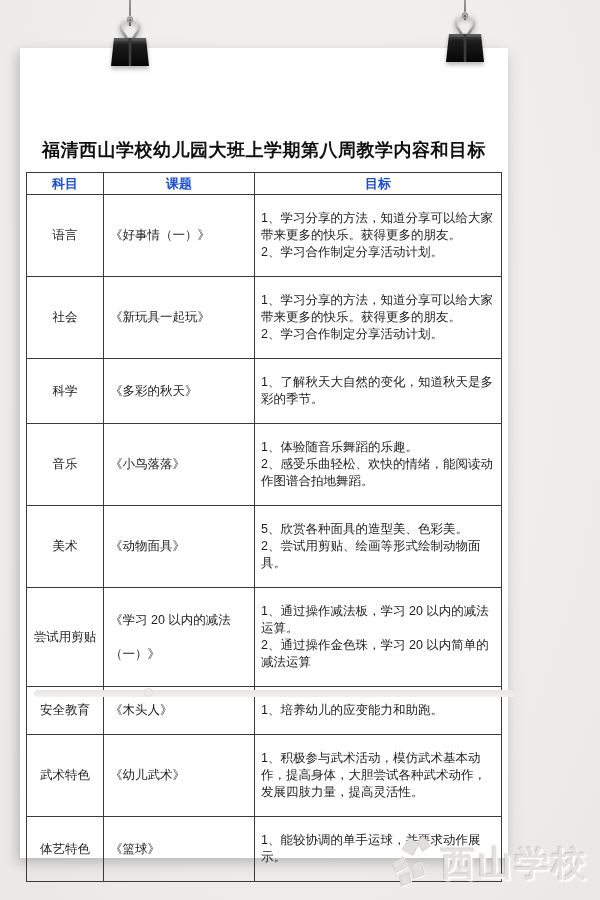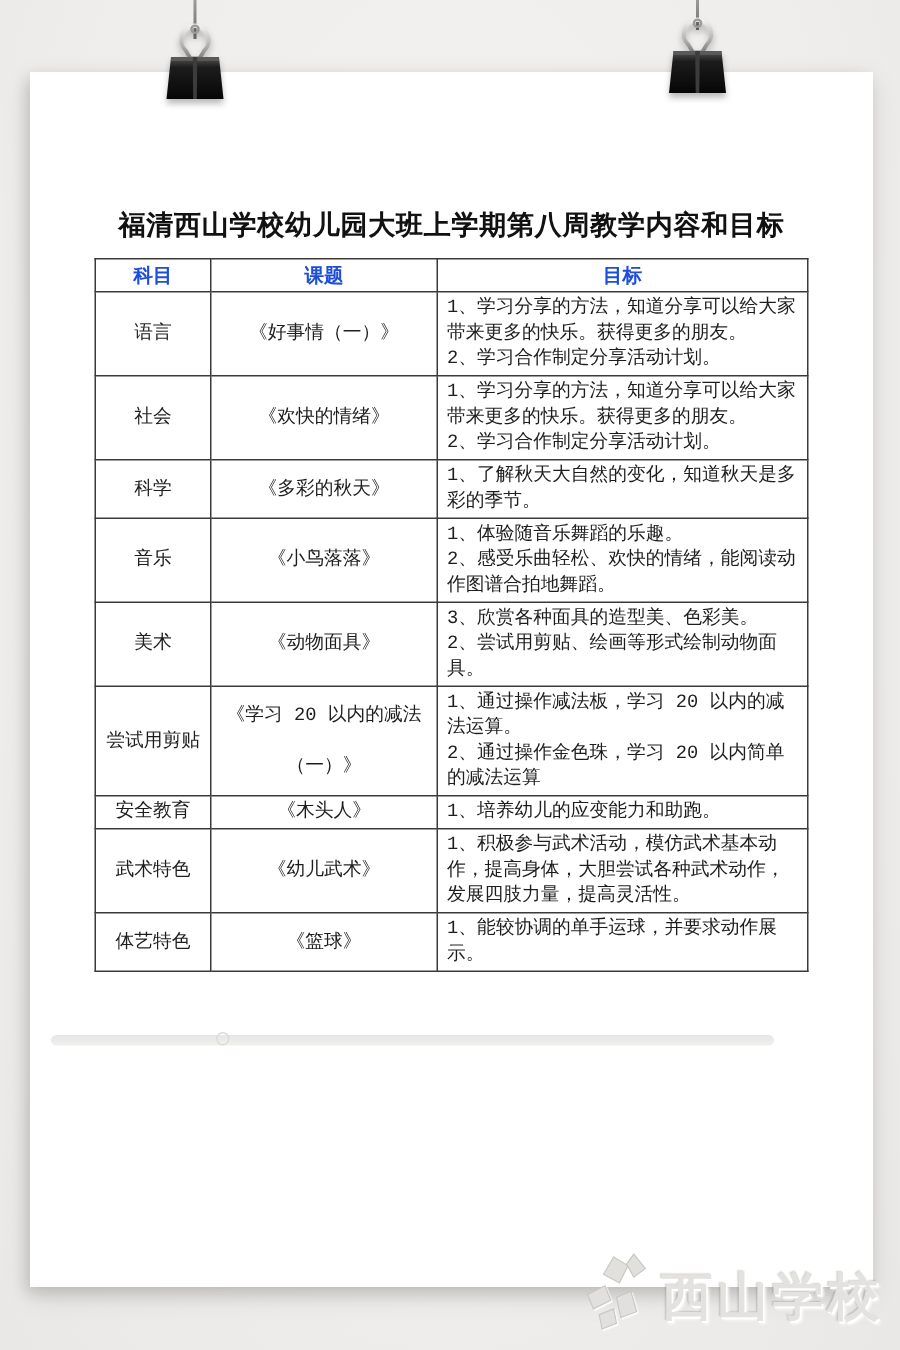--- a/index.html
+++ b/index.html
@@ -16,21 +16,21 @@
   
   .string {
     position: absolute; top: 0; width: 2px;
     background: linear-gradient(#9a9a9a, #6f6f6f);
     z-index: 3;
   }
   .string-left  { left: 129px; height: 26px; }
   .string-right { left: 464px; height: 20px; }
   
   .paper {
-    position: absolute; left: 20px; top: 48px; width: 562px; height: 810px;
+    position: absolute; left: 20px; top: 48px; width: 488px; height: 810px;
     background: #ffffff;
     box-shadow: -3px 4px 9px rgba(0,0,0,0.14), 0 6px 18px rgba(0,0,0,0.10);
     z-index: 1;
   }
   .doc-title {
     margin: 90px 0 0 0;
     text-align: center;
     font-size: 18px; font-weight: 700; color: #111;
     line-height: 24px; letter-spacing: 0.5px;
   }
@@ -43,24 +43,24 @@
   }
   table.schedule th, table.schedule td {
     border: 1px solid #3a3a3a;
   }
   table.schedule th {
     font-size: 13px; font-weight: 600; color: #1d4ed8;
     padding: 2px 4px; line-height: 17px; text-align: center;
   }
   table.schedule td {
     font-size: 12.5px; line-height: 17px;
-    padding: 2px 6px; vertical-align: middle; font-family: Liberation Mono, monospace;
+    padding: 15px 6px; vertical-align: middle;
   }
   td.subject-cell { text-align: center; }
-  td.topic-cell   { text-align: center; }
+  td.topic-cell   { }
   td.goal-cell    { text-align: left; }
   .cell-line:empty::before { content: "\00a0"; }
   
   .edge-strip {
     position: absolute; left: 14px; top: 642px; width: 482px; height: 7px;
     background: linear-gradient(#e7e6e4, #f1f0ee);
     border-radius: 4px;
   }
   .edge-dot {
     position: absolute; left: 124px; top: 640px; width: 9px; height: 9px;
@@ -135,21 +135,21 @@
             </td>
     <td class="goal-cell">
               <div class="cell-line">1、学习分享的方法，知道分享可以给大家带来更多的快乐。获得更多的朋友。</div>
               <div class="cell-line">2、学习合作制定分享活动计划。</div>
             </td>
   </tr>
 
   <tr>
     <td class="subject-cell">社会</td>
     <td class="topic-cell">
-              <div class="cell-line">《欢快的情绪》</div>
+              <div class="cell-line">《新玩具一起玩》</div>
             </td>
     <td class="goal-cell">
               <div class="cell-line">1、学习分享的方法，知道分享可以给大家带来更多的快乐。获得更多的朋友。</div>
               <div class="cell-line">2、学习合作制定分享活动计划。</div>
             </td>
   </tr>
 
   <tr>
     <td class="subject-cell">科学</td>
     <td class="topic-cell">
@@ -170,21 +170,21 @@
               <div class="cell-line">2、感受乐曲轻松、欢快的情绪，能阅读动作图谱合拍地舞蹈。</div>
             </td>
   </tr>
 
   <tr>
     <td class="subject-cell">美术</td>
     <td class="topic-cell">
               <div class="cell-line">《动物面具》</div>
             </td>
     <td class="goal-cell">
-              <div class="cell-line">3、欣赏各种面具的造型美、色彩美。</div>
+              <div class="cell-line">5、欣赏各种面具的造型美、色彩美。</div>
               <div class="cell-line">2、尝试用剪贴、绘画等形式绘制动物面具。</div>
             </td>
   </tr>
 
   <tr>
     <td class="subject-cell">尝试用剪贴</td>
     <td class="topic-cell">
               <div class="cell-line">《学习 20 以内的减法</div>
               <div class="cell-line"></div>
               <div class="cell-line">（一）》</div>

